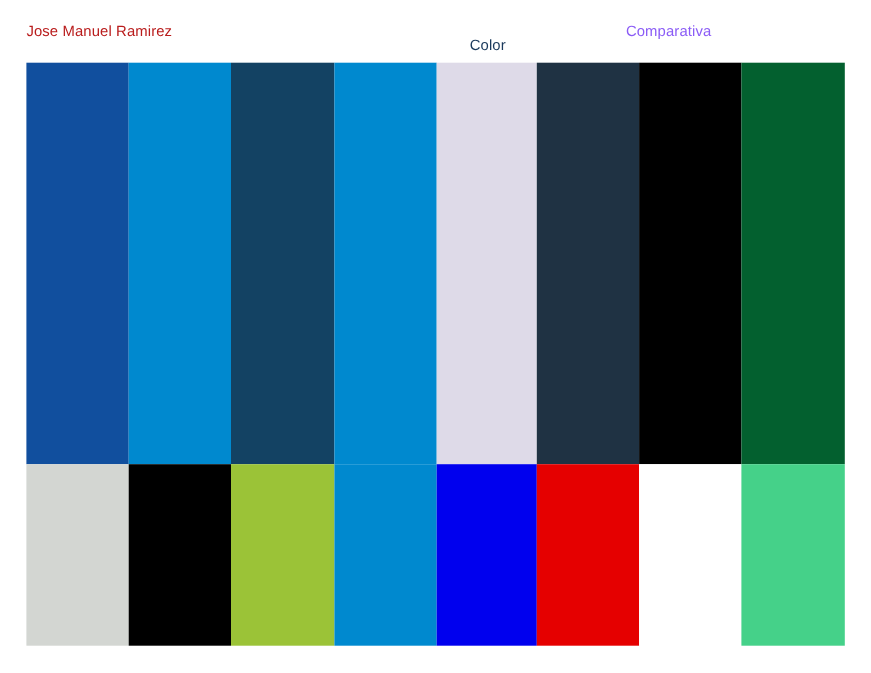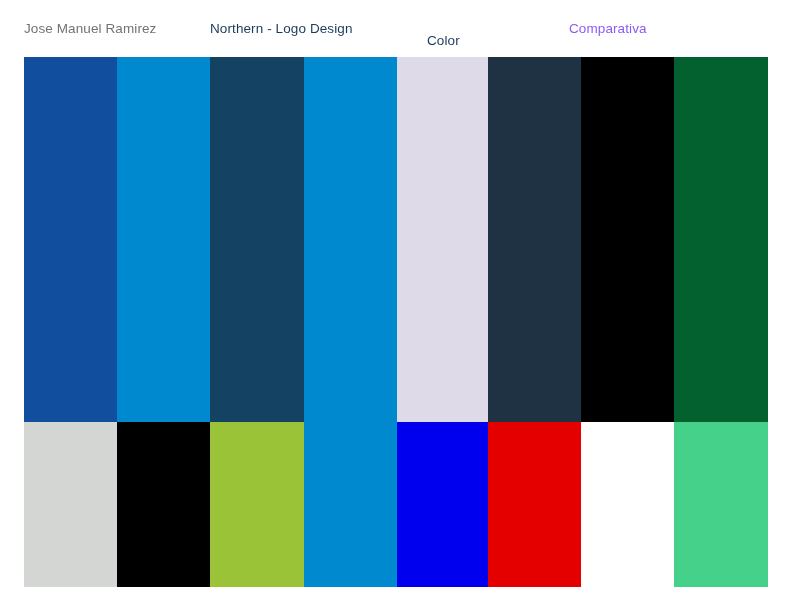--- a/index.html
+++ b/index.html
@@ -55,22 +55,21 @@
     height: 165px;
     width: 100%;
   }
 </style>
 </head>
 <body>
 
 <div id="board" style="background: rgb(255, 255, 255);">
 
   <div class="header-row">
-    <div class="header-label" style="left: 24px; color: #737373;">Jose Manuel Ramirez</div>
-    <div class="header-label" style="left: 210px; color: rgb(27, 58, 92);">Northern  - Logo Design</div>
+    <div class="header-label" style="left: 24px; color: #b91c1c;">Jose Manuel Ramirez</div>
     <div class="header-label" style="left: 427px; color: rgb(27, 58, 92); margin-top: 12px;">Color</div>
     <div class="header-label" style="left: 569px; color: #8b5cf6;">Comparativa</div>
   </div>
 
   <div class="swatch-grid">
     <div class="swatch-column" style="width: 93px;">
       <div class="swatch-top" style="background: rgb(17, 79, 158);"></div>
       <div class="swatch-bottom" style="background: rgb(211, 214, 210);"></div>
     </div>
     <div class="swatch-column" style="width: 93px;">

